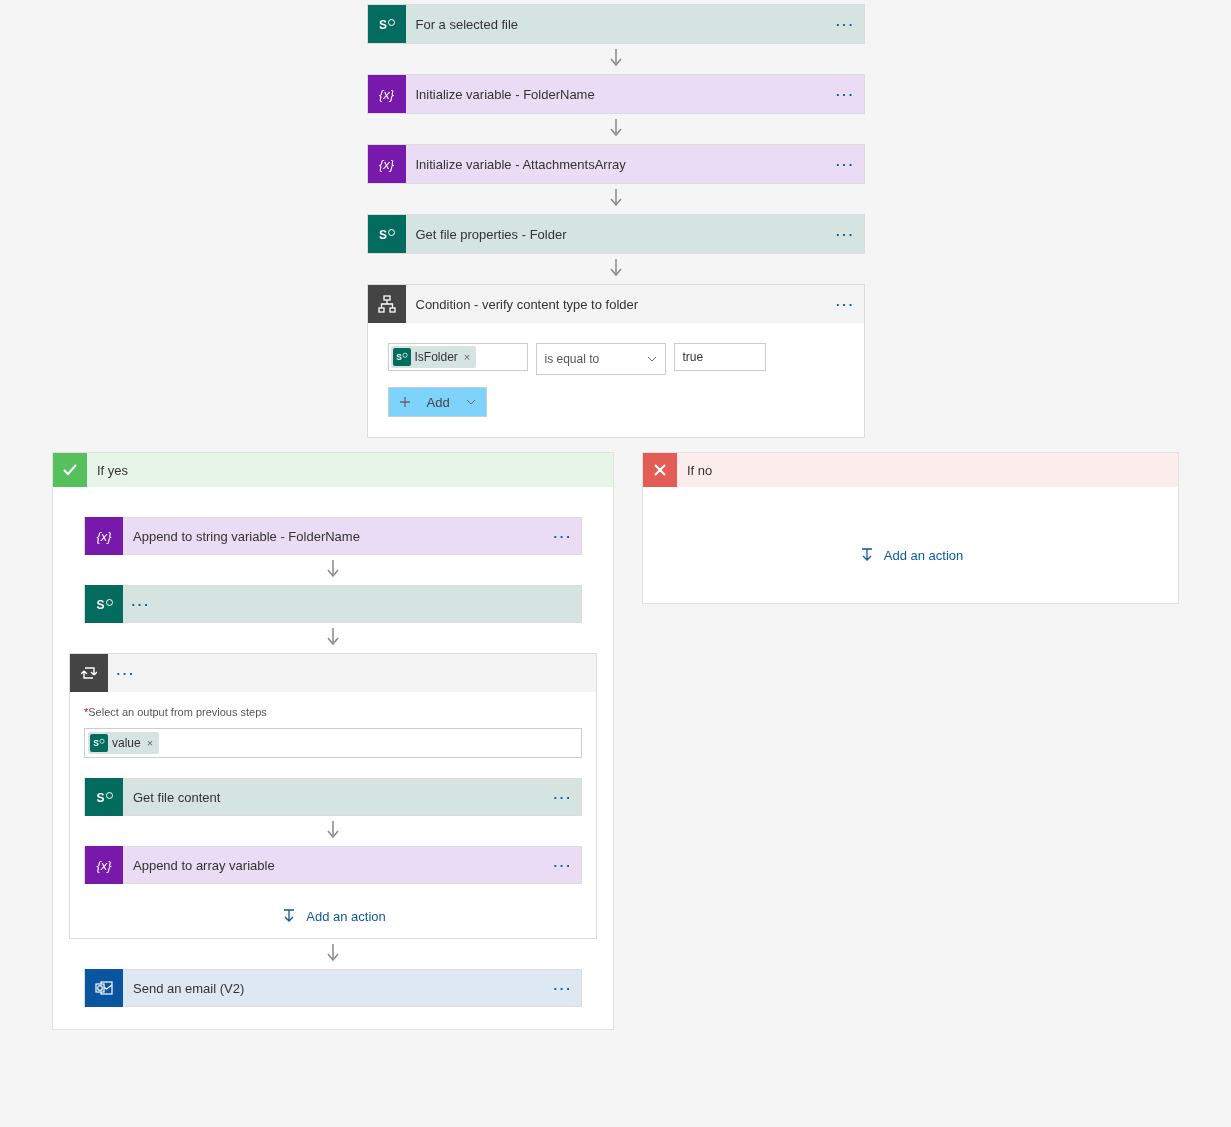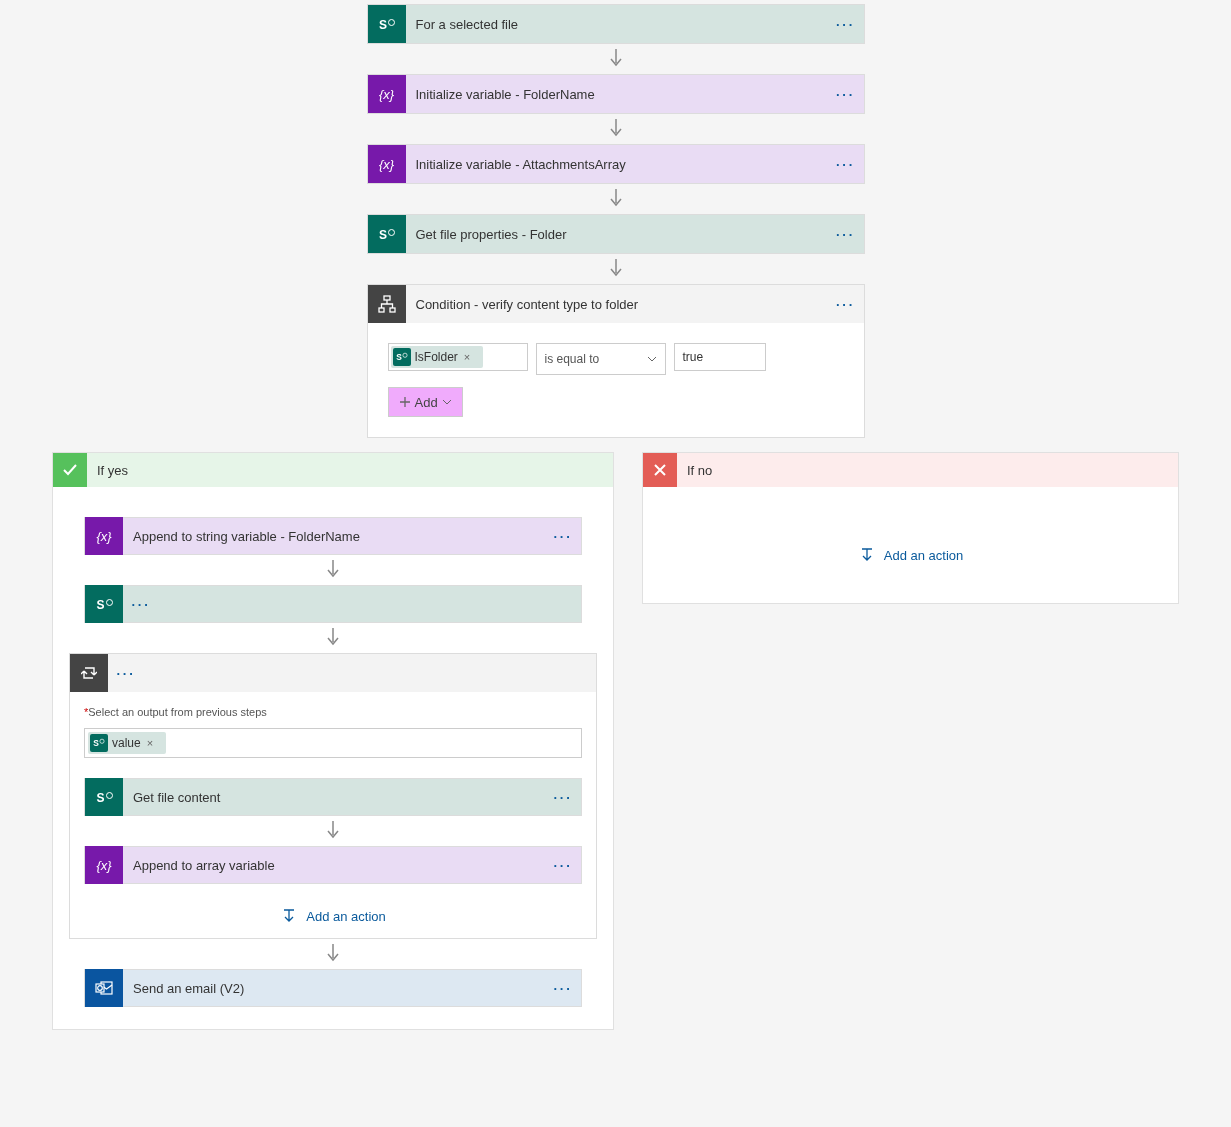--- a/index.html
+++ b/index.html
@@ -19,26 +19,26 @@
   .gray-bg  { background: #f3f3f3; } .gray-icon { background: #444; }
   .blue-bg  { background: #dde8f2; } .blue-icon { background: #0a55a0; }
 
   .arrow { height: 30px; display: flex; align-items: center; justify-content: center; }
   .arrow svg { color: #888; }
 
   
   .cond-body { background:#fff; padding: 20px; }
   .cond-row { display:flex; gap:8px; margin-bottom:12px; }
   .chip-box { width:140px; height:28px; border:1px solid #ccc; background:#fff; display:flex; align-items:center; padding:2px; }
-  .chip { display:inline-flex; align-items:center; background:#d5e4e0; border-radius:2px; padding:2px 13px 2px 2px; font-size:12px; gap:4px; }
+  .chip { display:inline-flex; align-items:center; background:#d5e4e0; border-radius:2px; padding:2px 6px 2px 2px; font-size:12px; gap:4px; }
   .chip-ic { width:18px; height:18px; background:#036c5f; border-radius:2px; display:flex; align-items:center; justify-content:center; }
   .chip-x { font-size:11px; color:#666; margin-left:2px; }
   .sel-box { width:130px; height:32px; border:1px solid #ccc; background:#fff; display:flex; align-items:center; justify-content:space-between; padding:0 8px; font-size:12px; color:#555; }
   .txt-box { width:92px; height:28px; border:1px solid #ccc; background:#fff; padding:0 8px; font-size:12px; display:flex; align-items:center; }
-  .add-btn { height:30px; border:1px solid #ccc; background:#f0abfc; padding:0 10px; display:inline-flex; align-items:center; gap:4px; font-size:13px; color:#444; cursor:pointer; }
+  .add-btn { height:30px; border:1px solid #ccc; background:#7dd3fc; padding:0 10px; display:inline-flex; align-items:center; gap:16px; font-size:13px; color:#444; cursor:pointer; }
 
   
   .branches { display:flex; gap:28px; margin-top:14px; padding:0 52px; align-items:flex-start; }
   .branch { flex:1; border:1px solid #e0e0e0; background:#fff; }
   .branch-head { height:34px; display:flex; align-items:center; }
   .b-yes .branch-head { background:#e6f5e8; }
   .b-no  .branch-head { background:#fdecec; }
   .bh-icon { width:34px; height:34px; display:flex; align-items:center; justify-content:center; color:#fff; }
   .b-yes .bh-icon { background:#56c15c; }
   .b-no  .bh-icon { background:#e35d56; }

